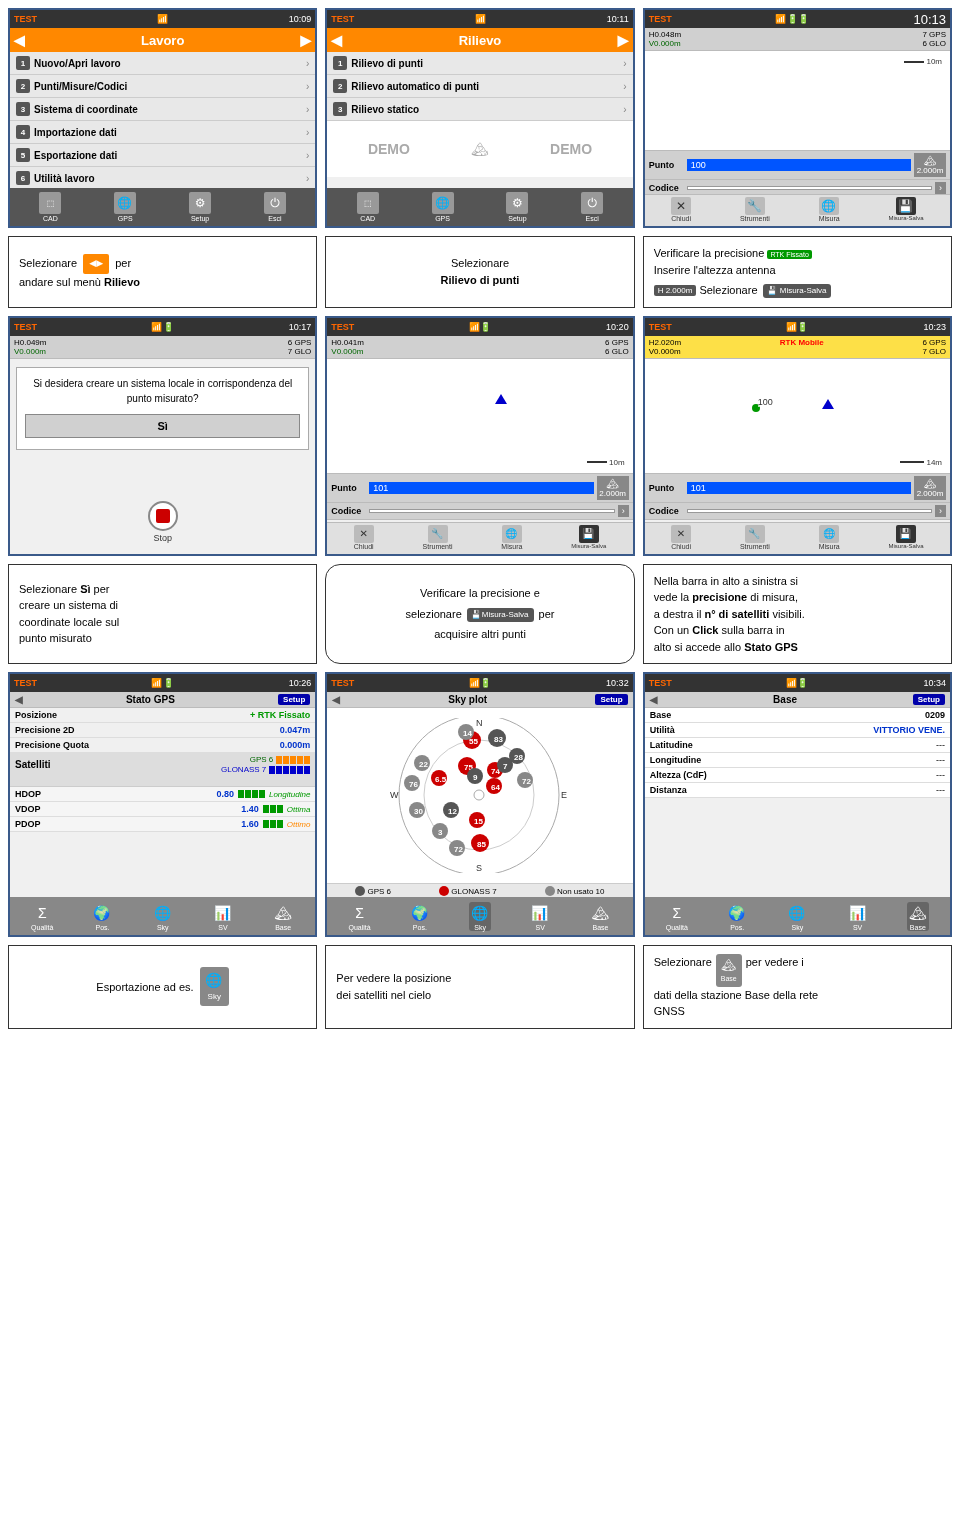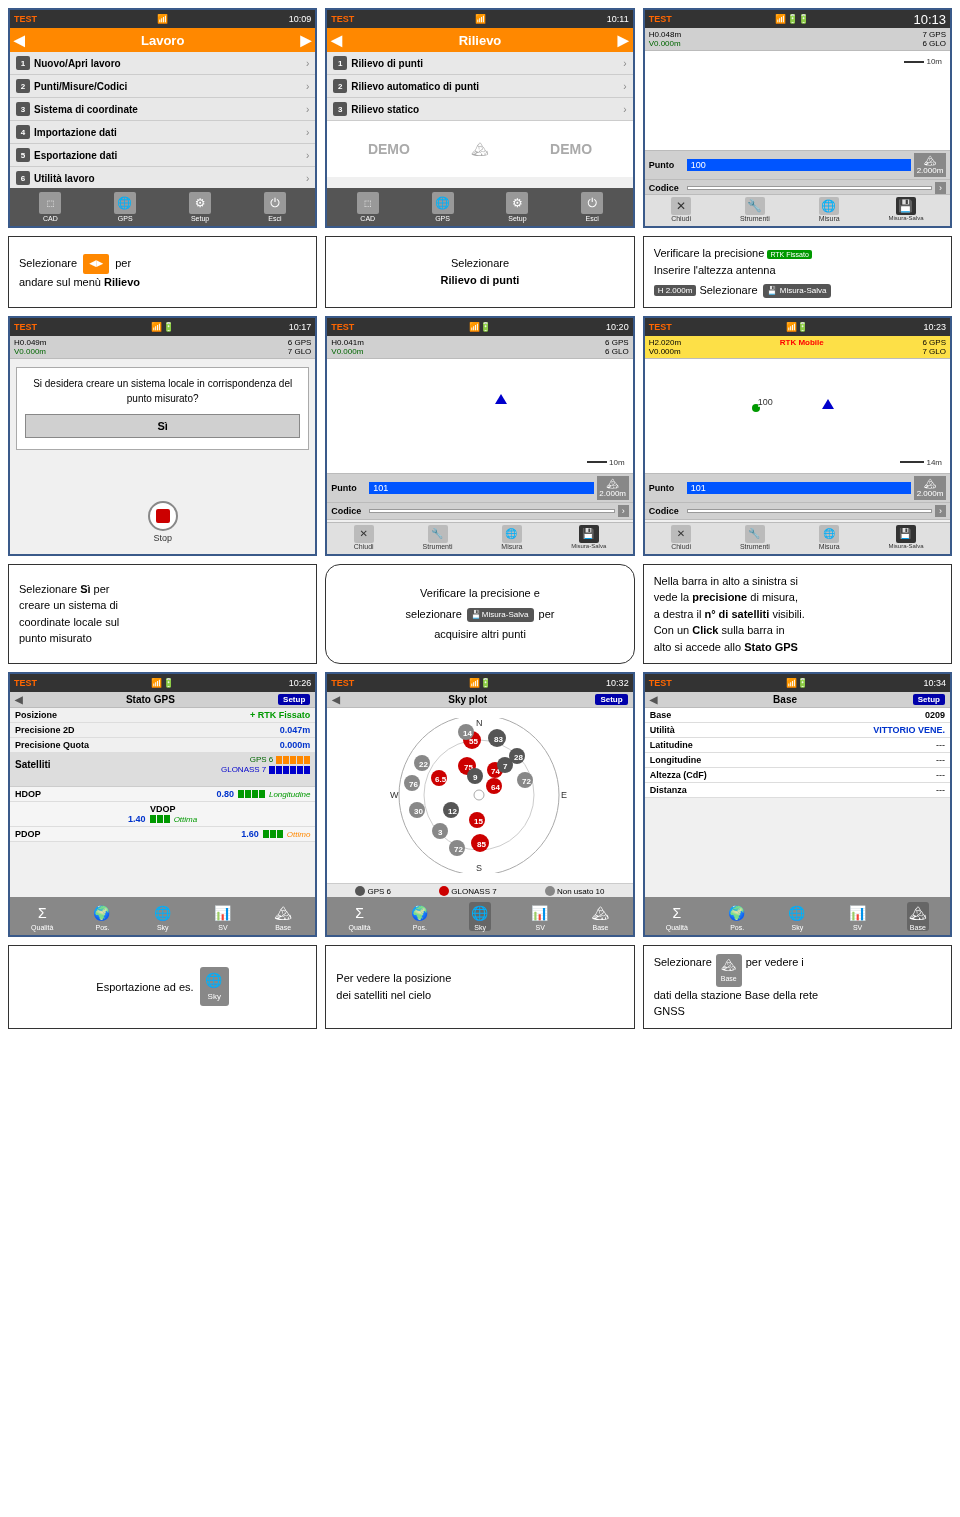--- a/index.html
+++ b/index.html
@@ -942,21 +942,21 @@
         <span class="gps-value-blue">0.80</span>
         <div class="quality-bar">
           <div class="qbar-seg filled-green"></div>
             <div class="qbar-seg filled-green"></div>
             <div class="qbar-seg filled-green"></div>
             <div class="qbar-seg filled-green"></div>
         </div>
         <span class="quality-label">Longitudine</span>
       </div>
     </div>
-    <div class="gps-status-row" style="background:#f5f5f5;flex-direction:column;">
+    <div class="gps-status-row" style="background:#f5f5f5;">
       <span class="gps-label">VDOP</span>
       <div style="display:flex; align-items:center; gap:4px;">
         <span class="gps-value-blue">1.40</span>
         <div class="quality-bar">
           <div class="qbar-seg filled-green"></div>
             <div class="qbar-seg filled-green"></div>
             <div class="qbar-seg filled-green"></div>
         </div>
         <span class="quality-label">Ottima</span>
       </div>

